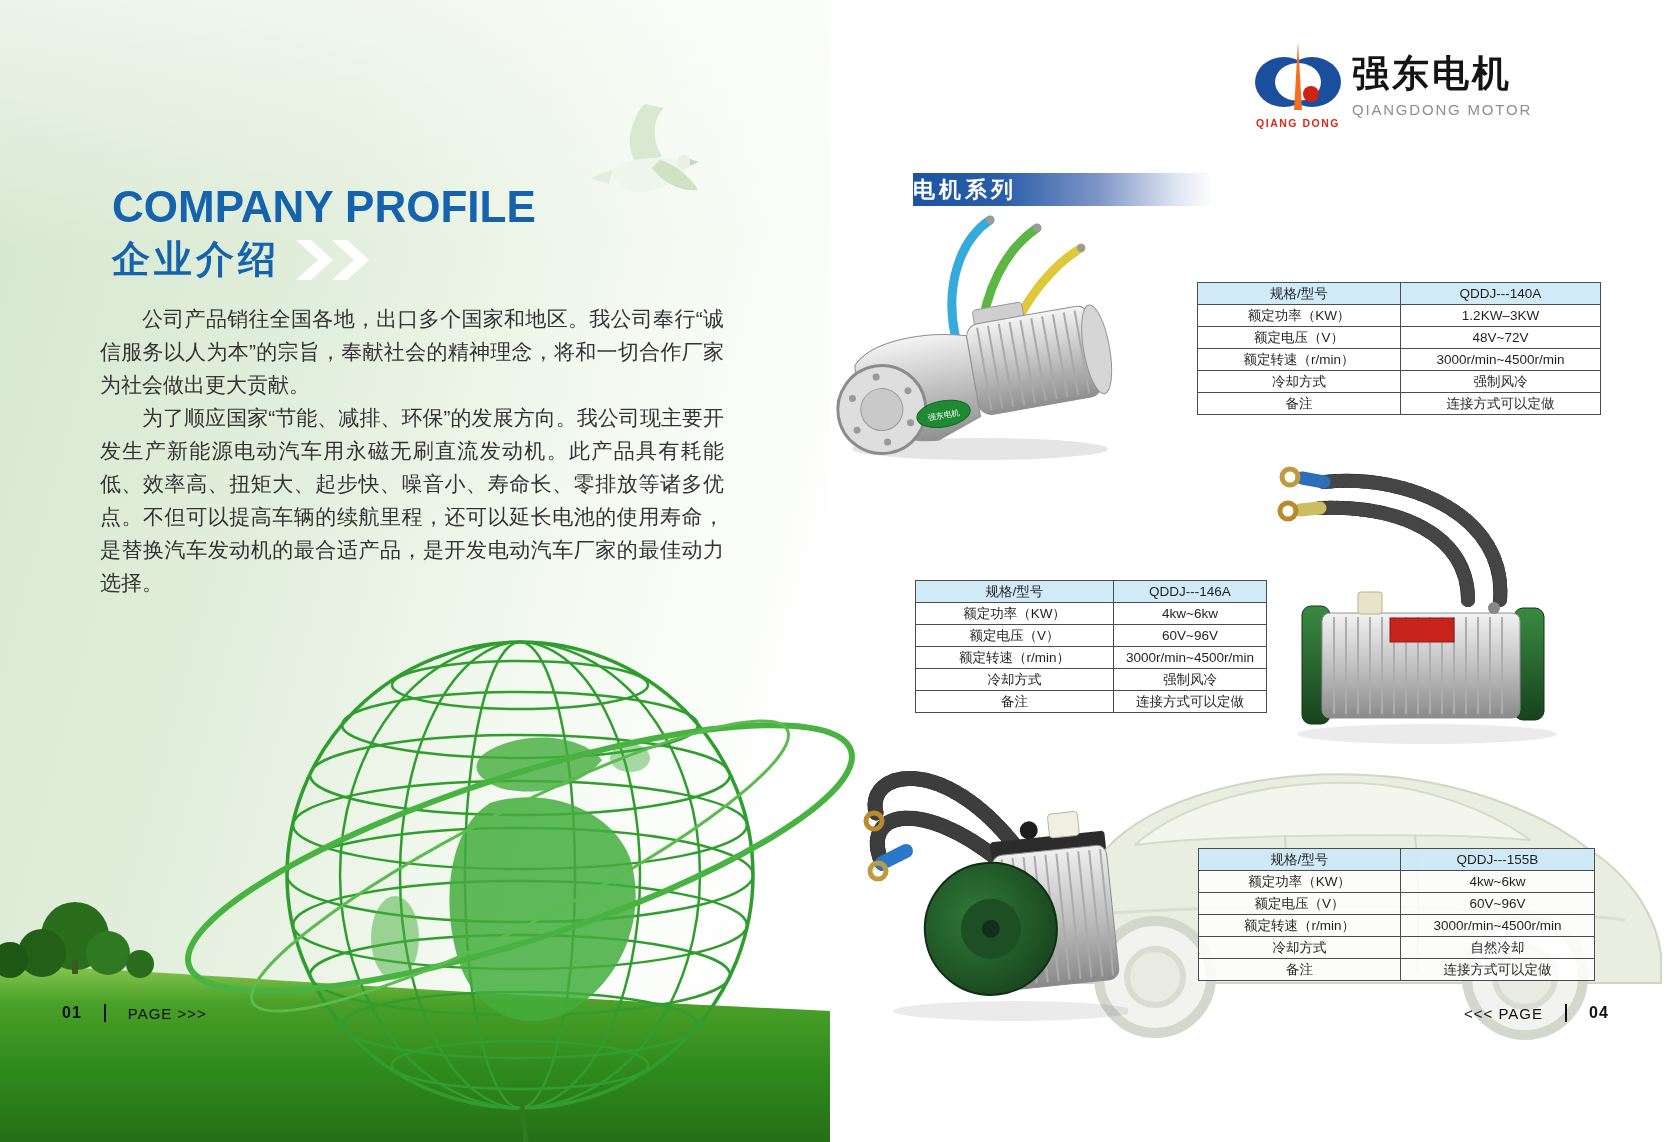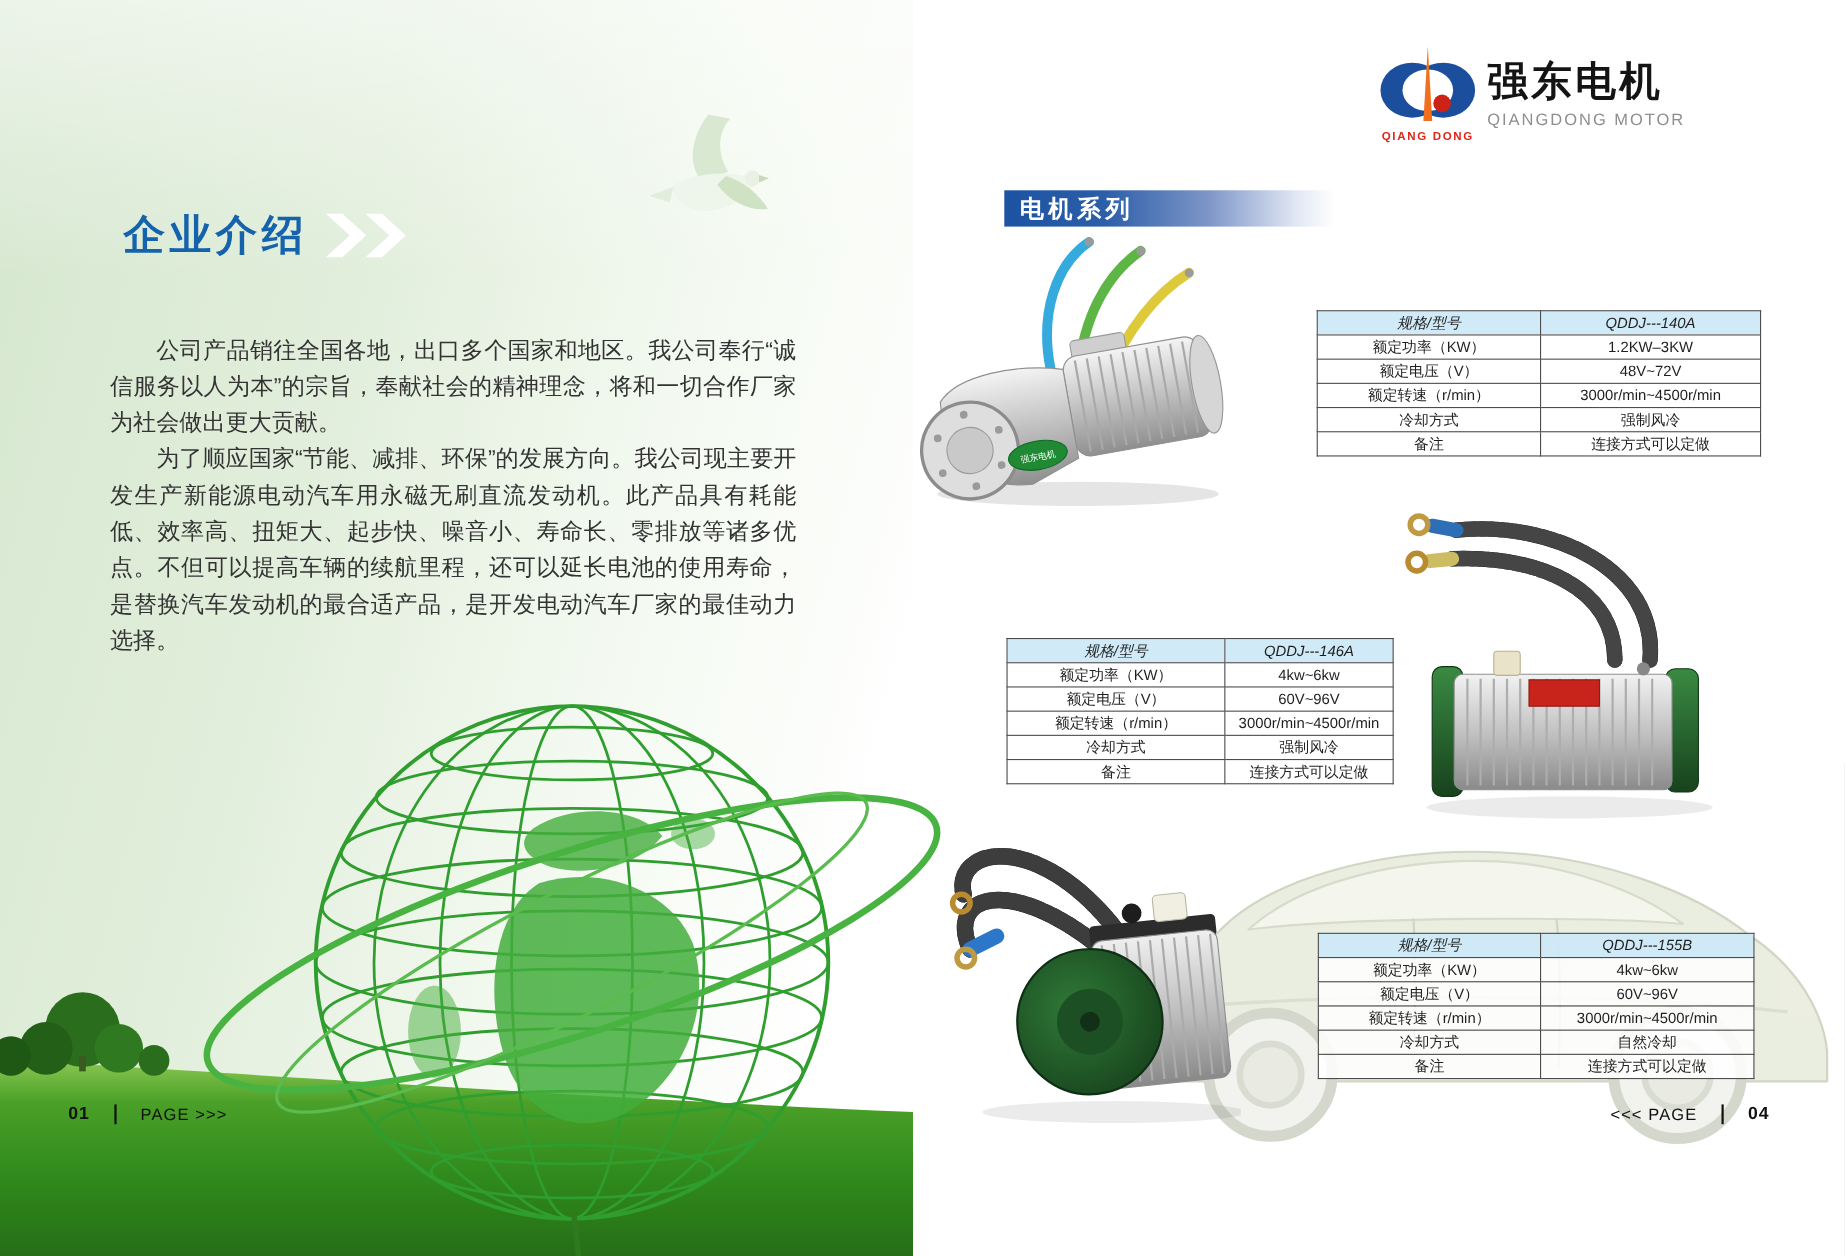--- a/index.html
+++ b/index.html
@@ -38,31 +38,31 @@
   .footer-right{left:1424px;top:1004px;margin-left:40px;}
 
   
   .logo-text{left:1352px;top:54px;z-index:4;}
   .logo-cn{font-size:37px;font-weight:900;color:#141414;letter-spacing:3px;line-height:1.1;}
   .logo-en{font-size:15px;font-weight:normal;color:#8e8e8e;letter-spacing:1.8px;margin-top:6px;}
   .section-bar{
     left:913px;top:173px;width:300px;height:33px;z-index:4;
     background:linear-gradient(90deg,#1c53a2 0%,#2b5ea8 30%,#7e96c8 62%,#dfe6f3 88%,#ffffff 100%);
     color:#fff;font-size:22px;font-weight:bold;line-height:33px;
-    padding-left:14px;letter-spacing:4px;box-sizing:border-box;
+    letter-spacing:4px;box-sizing:border-box;
   }
   .spec-table{
     position:absolute;border-collapse:collapse;table-layout:fixed;
     font-size:13.5px;color:#1f1f1f;text-align:center;z-index:6;
   }
   .spec-table td{
     border:1px solid #4c4c4c;height:21px;padding:0 4px;
     background:rgba(255,255,255,.85);overflow:hidden;white-space:nowrap;
   }
-  .spec-table tr:first-child td{background:rgba(205,233,247,.95);font-style:italic;}
+  .spec-table tr:first-child td{background:rgba(205,233,247,.95);}
   .illus{z-index:3;}
   .car-layer{z-index:1;opacity:.8;}
 </style>
 </head>
 <body>
 
 <div class="canvas">
 
   <div class="abs left-bg"></div>
 
@@ -120,20 +120,21 @@
       <path d="M62,6 C46,26 42,54 58,68 L80,58 C70,42 70,22 82,10 Z" fill="#d9e9d1"></path>
       <path d="M28,72 C48,58 86,56 106,66 C98,82 78,94 58,94 C44,94 32,84 28,72 Z" fill="#eef5ea"></path>
       <path d="M70,70 C82,86 100,94 116,92 C108,78 92,66 78,62 Z" fill="#cfe3c4"></path>
       <circle cx="102" cy="64" r="7" fill="#e8f1e3"></circle>
       <path d="M108,61 L117,64 L108,68 Z" fill="#c8dab9"></path>
       <path d="M30,72 L8,80 L27,86 Z" fill="#e2eedb"></path>
     </g>
   </svg>
 
   <div class="abs title-block">
+    <h1 class="title-en">COMPANY PROFILE</h1>
     <div class="title-cn-row">
       <span class="title-cn">企业介绍</span>
       <svg width="78" height="40" viewBox="0 0 78 40">
         <polygon points="0,0 15,0 37,20 15,40 0,40 22,20" fill="#ffffff"></polygon>
         <polygon points="36,0 51,0 73,20 51,40 36,40 58,20" fill="#ffffff"></polygon>
       </svg>
     </div>
   </div>
 
   <div class="abs body-text">

